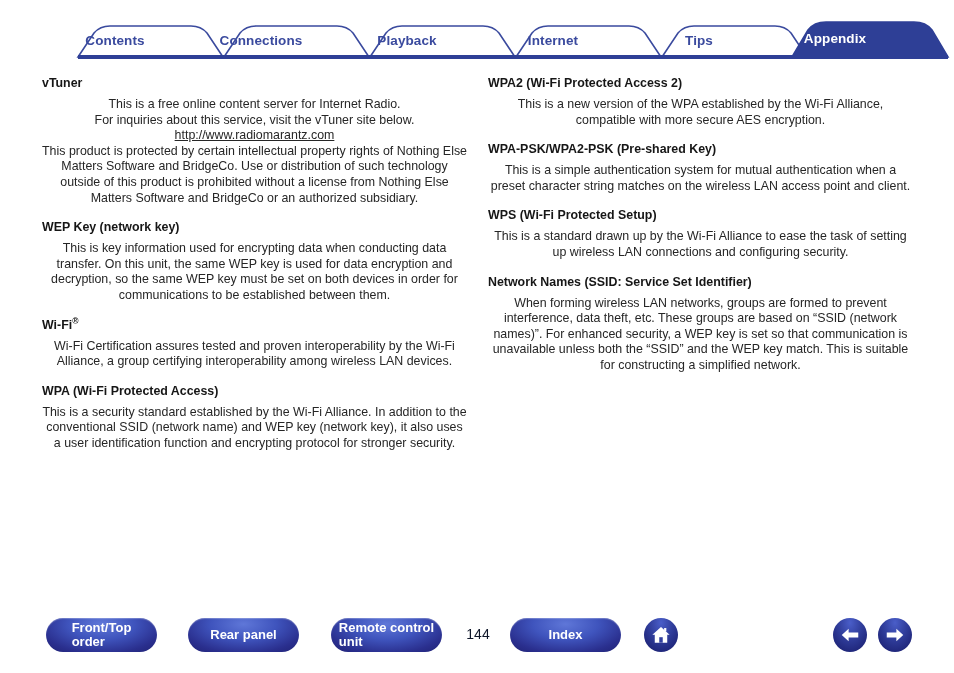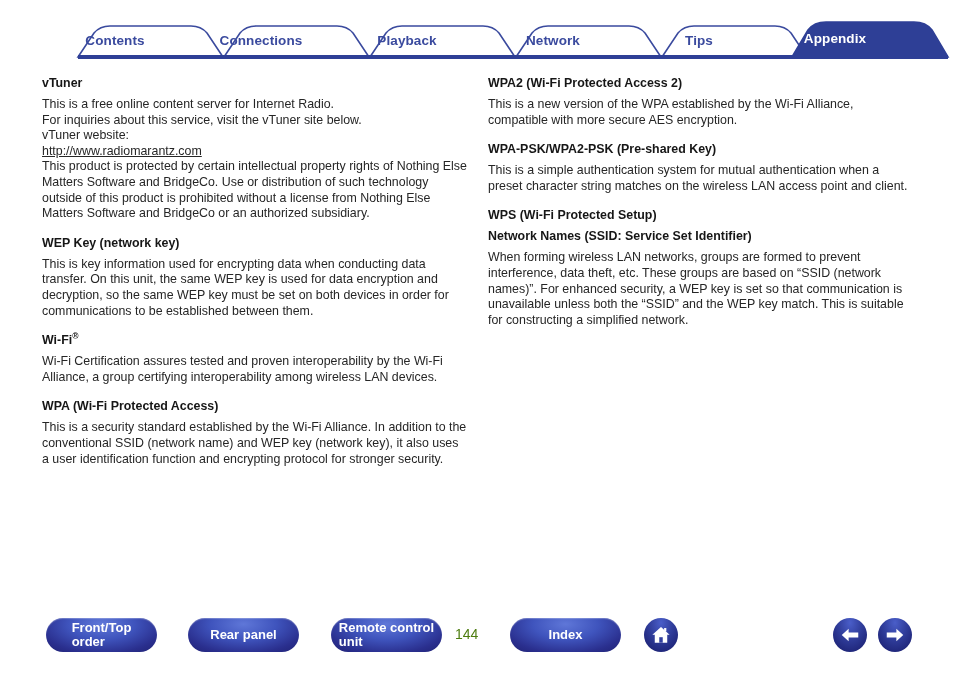--- a/index.html
+++ b/index.html
@@ -67,21 +67,21 @@
     color: #161616;
     margin: 0 0 6px 0;
     line-height: 15px;
   }
   .sec-body {
     font-size: 12.4px;
     font-weight: normal;
     color: #262626;
     margin: 0 0 14px 0;
     line-height: 15.6px;
-    text-align: left;
+    text-align: center;
   }
   .sec-body .nowrapline {
     display: block;
   }
   .url-line {
     display: block;
     text-decoration: underline;
     color: #262626;
   }
   .sup {
@@ -118,23 +118,23 @@
   #btn-front  { left: 46px;  top: 20px; width: 111px; height: 34px; }
   #btn-rear   { left: 188px; top: 20px; width: 111px; height: 34px; }
   #btn-remote { left: 331px; top: 20px; width: 111px; height: 34px; }
   #btn-index  { left: 510px; top: 20px; width: 111px; height: 34px; }
 
   #pagenum {
     position: absolute;
     left: 455px;
     top: 28px;
     width: 46px;
-    text-align: left;
+    text-align: center;
     font-size: 14px;
-    color: #4d7c0f;
+    color: #0f172a;
     font-weight: normal;
   }
 
   .circle-btn {
     position: absolute;
     width: 34px;
     height: 34px;
     top: 20px;
     border-radius: 50%;
     background:
@@ -164,34 +164,33 @@
     </g>
 
     <path d="M 756,57 L 772,30 Q 778,22 790,22 L 878,22 Q 890,22 896,30 L 912,57 Z" fill="#2e3f96" stroke="#2e3f96" stroke-width="1.6"></path>
 
     <rect x="42" y="55" width="870" height="4" fill="#2e3f96"></rect>
   </svg>
 
   <div class="tab-label" style="left:50px;  width:130px;">Contents</div>
   <div class="tab-label" style="left:196px; width:130px;">Connections</div>
   <div class="tab-label" style="left:342px; width:130px;">Playback</div>
-  <div class="tab-label" style="left:488px; width:130px;">Network</div>
+  <div class="tab-label" style="left:488px; width:130px;">Internet</div>
   <div class="tab-label" style="left:634px; width:130px;">Tips</div>
   <div class="tab-label active" style="left:770px; width:130px; top:31px;">Appendix</div>
 </div>
 
 <div id="content">
 
   <div class="column" id="col-left">
 
     <h3 class="sec-heading">vTuner</h3>
     <div class="sec-body">
       <span class="nowrapline">This is a free online content server for Internet Radio.</span>
       <span class="nowrapline">For inquiries about this service, visit the vTuner site below.</span>
-      <span class="nowrapline">vTuner website:</span>
       <span class="url-line">http://www.radiomarantz.com</span>
       <span>This product is protected by certain intellectual property rights of Nothing Else Matters Software and BridgeCo. Use or distribution of such technology outside of this product is prohibited without a license from Nothing Else Matters Software and BridgeCo or an authorized subsidiary.</span>
     </div>
 
     <h3 class="sec-heading">WEP Key (network key)</h3>
     <p class="sec-body">This is key information used for encrypting data when conducting data transfer. On this unit, the same WEP key is used for data encryption and decryption, so the same WEP key must be set on both devices in order for communications to be established between them.</p>
 
     <h3 class="sec-heading"><span>Wi-Fi</span><span class="sup">®</span></h3>
     <p class="sec-body">Wi-Fi Certification assures tested and proven interoperability by the Wi-Fi Alliance, a group certifying interoperability among wireless LAN devices.</p>
 
@@ -201,20 +200,21 @@
 
   <div class="column" id="col-right">
 
     <h3 class="sec-heading">WPA2 (Wi-Fi Protected Access 2)</h3>
     <p class="sec-body">This is a new version of the WPA established by the Wi-Fi Alliance, compatible with more secure AES encryption.</p>
 
     <h3 class="sec-heading">WPA-PSK/WPA2-PSK (Pre-shared Key)</h3>
     <p class="sec-body">This is a simple authentication system for mutual authentication when a preset character string matches on the wireless LAN access point and client.</p>
 
     <h3 class="sec-heading">WPS (Wi-Fi Protected Setup)</h3>
+    <p class="sec-body">This is a standard drawn up by the Wi-Fi Alliance to ease the task of setting up wireless LAN connections and configuring security.</p>
 
     <h3 class="sec-heading">Network Names (SSID: Service Set Identifier)</h3>
     <p class="sec-body">When forming wireless LAN networks, groups are formed to prevent interference, data theft, etc. These groups are based on “SSID (network names)”. For enhanced security, a WEP key is set so that communication is unavailable unless both the “SSID” and the WEP key match. This is suitable for constructing a simplified network.</p>
   </div>
 </div>
 
 <div id="footer">
 
   <div class="pill" id="btn-front">
     <span>

